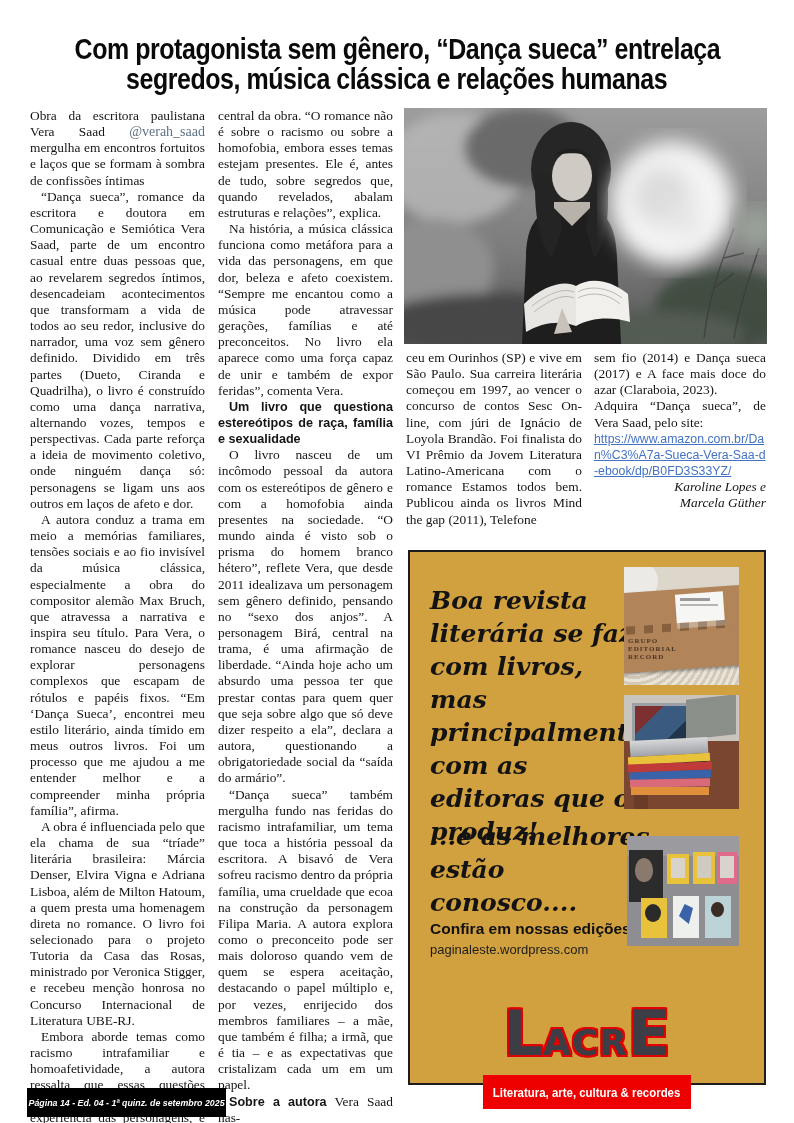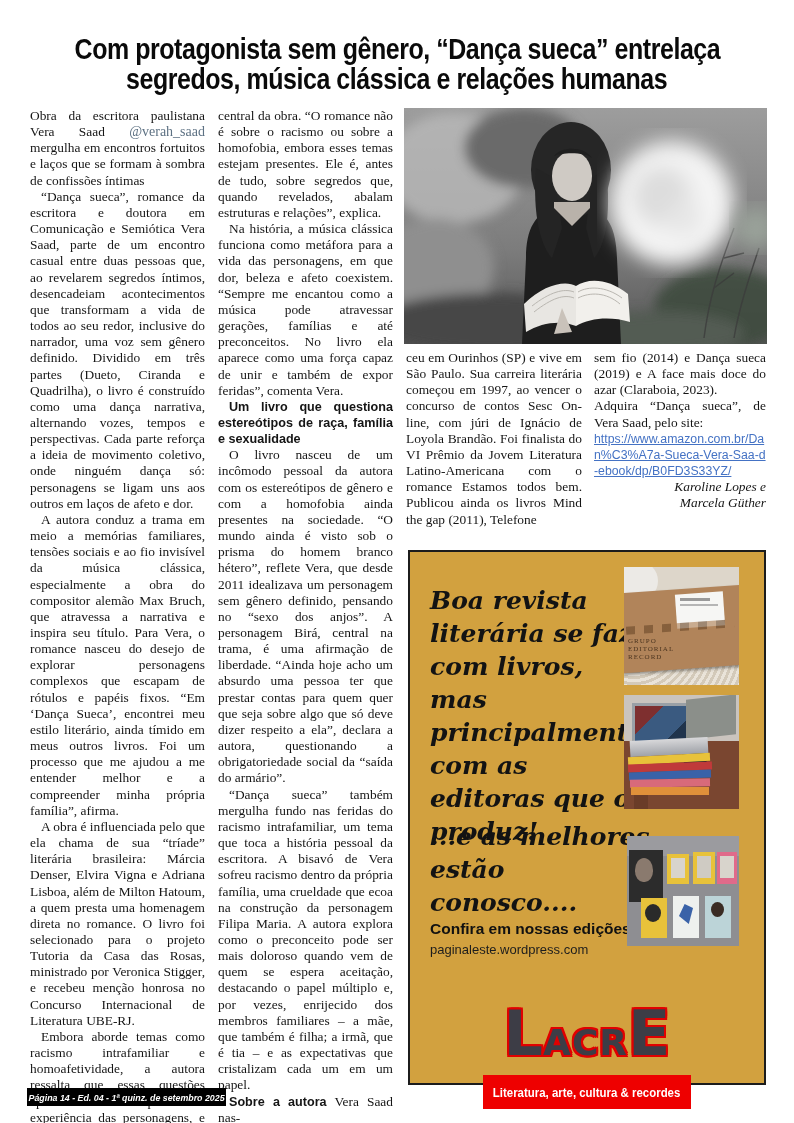--- a/index.html
+++ b/index.html
@@ -16,21 +16,21 @@
   .col p.ind{text-indent:11px;}
   .handle{font-family:Liberation Serif, serif;font-size:14px;color:#5d7183;}
   .subhead{font-family:"Liberation Sans",sans-serif;font-weight:bold;font-size:12.6px;line-height:16.15px;}
   .inline-bold{font-family:"Liberation Sans",sans-serif;font-weight:bold;font-size:12.6px;}
   a.art-link{color:#4472c4;text-decoration:underline;font-family:"Liberation Sans",sans-serif;
              font-size:12.3px;word-break:break-all;}
   .byline{text-align:right;font-style:italic;}
   
   #author-photo{position:absolute;left:404px;top:108px;width:363px;height:236px;overflow:hidden;background:#777;}
   
-  #footer-bar{position:absolute;left:27px;top:1088px;width:199px;height:18px;background:#000;
+  #footer-bar{position:absolute;left:27px;top:1088px;width:199px;height:29px;background:#000;
               display:flex;align-items:center;justify-content:center;}
   #footer-bar span{color:#fff;font-family:"Liberation Sans",sans-serif;font-weight:bold;font-style:italic;
               font-size:9.6px;transform:scaleX(.92);white-space:nowrap;}
   
   #ad{position:absolute;left:408px;top:550px;width:358px;height:535px;background:#d2a13f;
       border:2px solid #1c1c1c;box-sizing:border-box;}
   .ad-big{position:absolute;left:20px;font-family:"DejaVu Serif","Liberation Serif",serif;
           font-weight:bold;font-style:italic;color:#131313;font-size:25px;line-height:33px;width:215px;}
   #ad-cta{position:absolute;left:20px;top:368px;font-family:"Liberation Sans",sans-serif;
           font-weight:bold;font-size:15.5px;color:#111;}
@@ -138,34 +138,34 @@
       </g>
       <circle cx="352" cy="120" r="22" fill="#9aa29a" filter="url(#b10)"></circle>
     </svg>
   </div>
 
   <div class="col" style="left:406px;top:350px;width:176px;">
     <p>ceu em Ourinhos (SP) e vive em São Paulo. Sua carreira literária começou em 1997, ao vencer o concurso de contos Sesc On-line, com júri de Ignácio de Loyola Brandão. Foi finalista do VI Prêmio da Jovem Literatura  Latino-Americana com o romance Estamos todos bem. Publicou ainda os livros Mind the gap (2011), Telefone</p>
   </div>
 
   <div class="col" style="left:594px;top:350px;width:172px;">
-    <p>sem fio (2014) e Dança sueca (2019) e A face mais doce do azar (Claraboia, 2023).</p>
+    <p>sem fio (2014) e Dança sueca (2017) e A face mais doce do azar (Claraboia, 2023).</p>
     <p>Adquira “Dança sueca”, de Vera Saad, pelo site:</p>
     <p><a class="art-link" href="#">https://www.amazon.com.br/Dan%C3%A7a-Sueca-Vera-Saa-d-ebook/dp/B0FD3S33YZ/</a></p>
     <p class="byline">Karoline Lopes e</p>
     <p class="byline">Marcela Güther</p>
   </div>
 
   <div id="ad">
     <div class="ad-big" style="top:32px;">Boa revista literária se faz com livros, mas principalmente com as editoras que os produz!</div>
     <div class="ad-big" style="top:268px;width:230px;">...e as melhores estão conosco....</div>
     <div id="ad-cta">Confira em nossas edições</div>
     <div id="ad-url">paginaleste.wordpress.com</div>
 
-    <div class="ad-photo" style="left:214px;top:15px;width:115px;height:118px;background:#ddd6ca;">
+    <div class="ad-photo" style="left:214px;top:15px;width:115px;height:118px;background:#ddd6ca;font-weight:bold;">
       <div class="abs" style="left:-6px;top:-6px;width:40px;height:40px;border-radius:50%;background:#eceae6;"></div>
       <div class="abs" style="left:0;top:60px;width:115px;height:58px;background:repeating-radial-gradient(circle at 10px 10px,#efe9df 0 3px,#cfc4b2 3px 6px);opacity:.7;"></div>
       <div class="abs" style="left:-4px;top:22px;width:124px;height:80px;background:#b1845a;transform:rotate(-4deg);box-shadow:0 2px 3px rgba(0,0,0,.35);"></div>
       <div class="abs" style="left:52px;top:26px;width:48px;height:34px;background:#f6f6f4;transform:rotate(-4deg);"></div>
       <div class="abs" style="left:56px;top:31px;width:30px;height:3px;background:#9a9a9a;"></div>
       <div class="abs" style="left:56px;top:37px;width:38px;height:2px;background:#b5b5b5;"></div>
       <div class="abs" style="left:2px;top:56px;width:108px;height:8px;background:repeating-linear-gradient(90deg,#6f4c2c 0 9px,#b1845a 9px 18px);transform:rotate(-4deg);opacity:.65;"></div>
       <div class="abs" style="left:4px;top:70px;font-family:'Liberation Serif',serif;font-size:7px;letter-spacing:1px;color:#4c3category0;color:#4c3520;width:60px;line-height:8px;">GRUPO EDITORIAL RECORD</div>
     </div>
 

